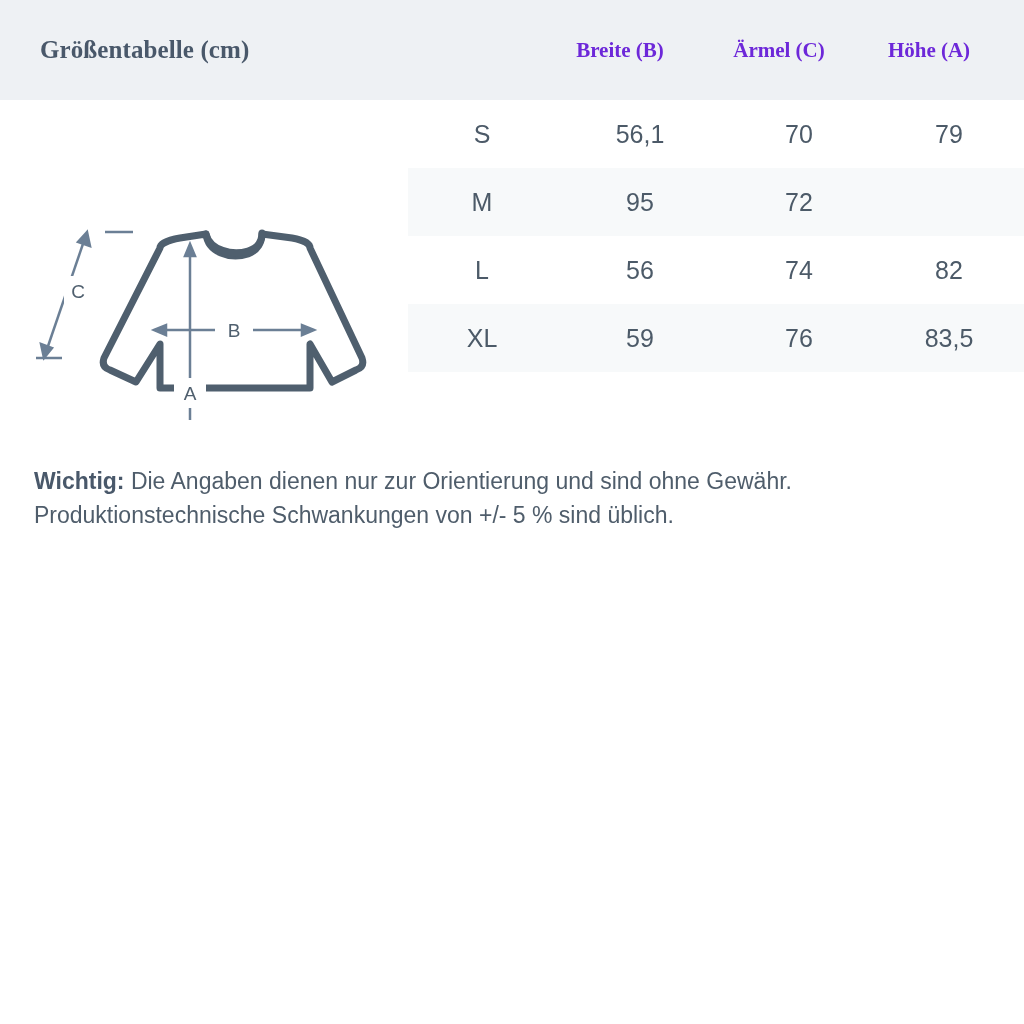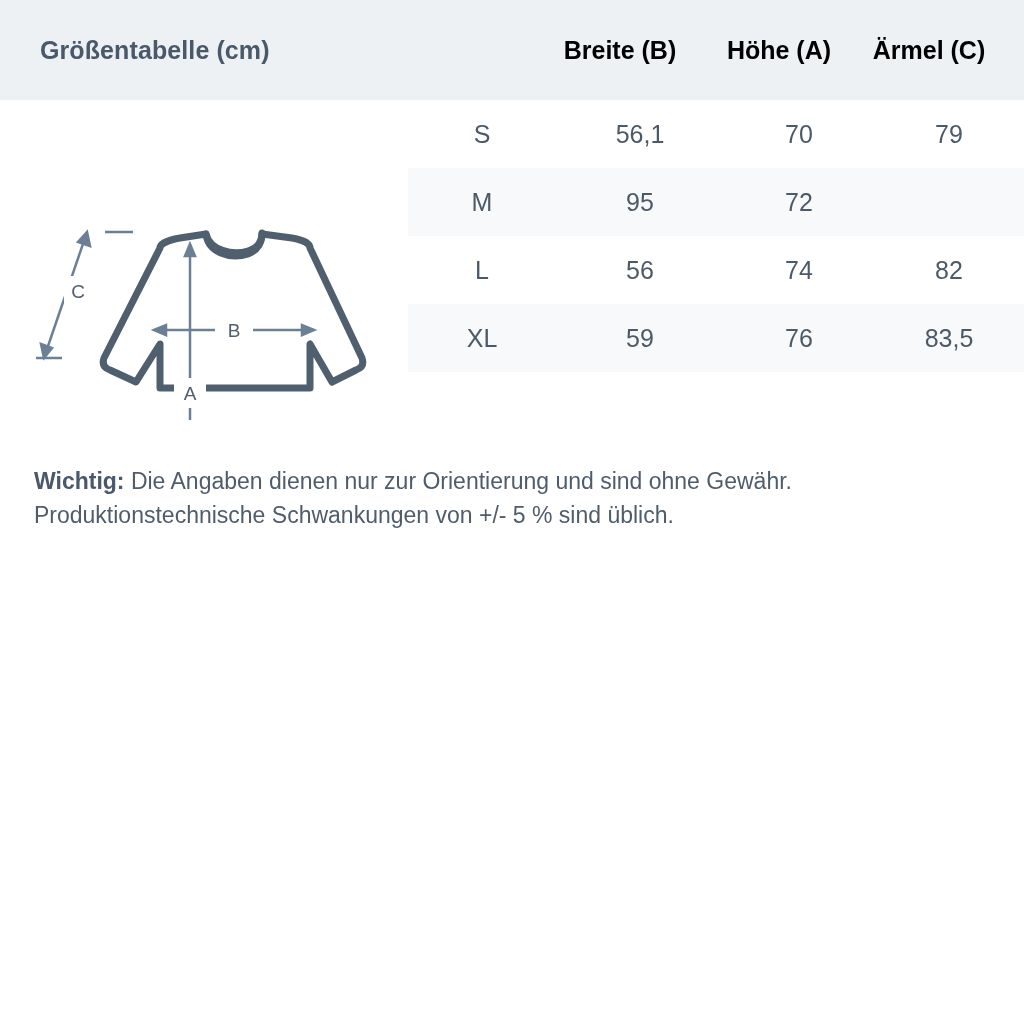--- a/index.html
+++ b/index.html
@@ -24,38 +24,39 @@
   }
 
   
   .chart-header {
     display: flex;
     align-items: center;
     background: #eef1f4;
     height: 100px;
     box-sizing: border-box;
     padding: 0 20px 0 40px;
+    font-family: Liberation Serif, serif;
   }
   .chart-title {
     font-size: 25px;
     font-weight: bold;
     color: #49586a;
     flex: 0 0 468px;
     letter-spacing: 0.1px;
   }
   .header-cols {
     display: flex;
     flex: 1 1 auto;
     justify-content: flex-end;
     align-items: center;
   }
   .header-col {
-    font-size: 25px;
+    font-size: 21px;
     font-weight: bold;
-    color: #000000;
+    color: #6d28d9;
     text-align: center;
     white-space: nowrap;
   }
   .header-col.c-breite { width: 168px; }
   .header-col.c-hoehe  { width: 150px; }
   .header-col.c-aermel { width: 150px; }
 
   
   .chart-body {
     display: flex;
@@ -109,22 +110,22 @@
 </style>
 </head>
 <body>
 
 <div class="size-chart">
 
   <div class="chart-header">
     <div class="chart-title">Größentabelle (cm)</div>
     <div class="header-cols">
       <div class="header-col c-breite">Breite (B)</div>
+      <div class="header-col c-aermel">Ärmel (C)</div>
       <div class="header-col c-hoehe">Höhe (A)</div>
-      <div class="header-col c-aermel">Ärmel (C)</div>
     </div>
   </div>
 
   <div class="chart-body">
 
     <div class="illustration">
       <svg width="400" height="300" viewBox="0 0 400 300" xmlns="http://www.w3.org/2000/svg">
 
         <g fill="none" stroke="#4f5f6e" stroke-width="7" stroke-linejoin="round" stroke-linecap="round">
           <path d="M150 128

